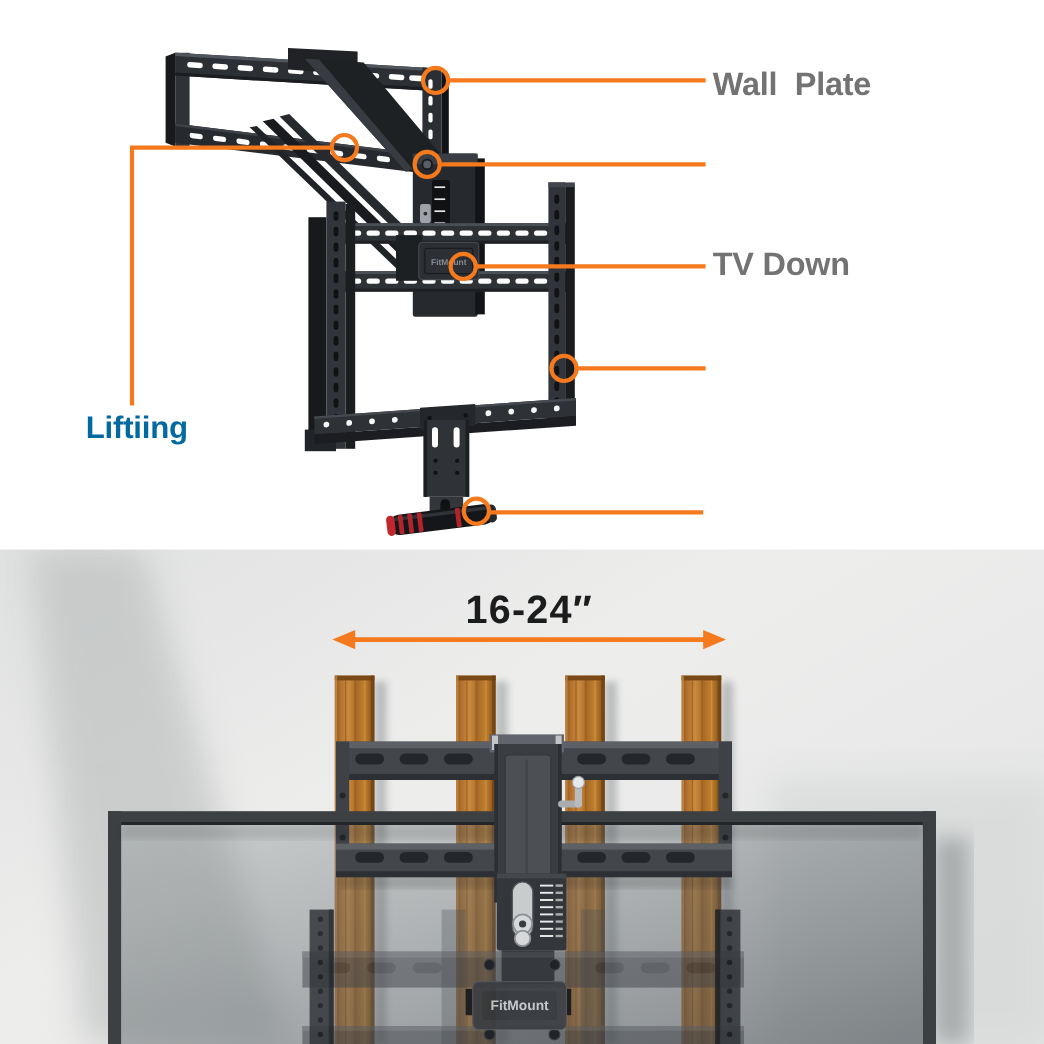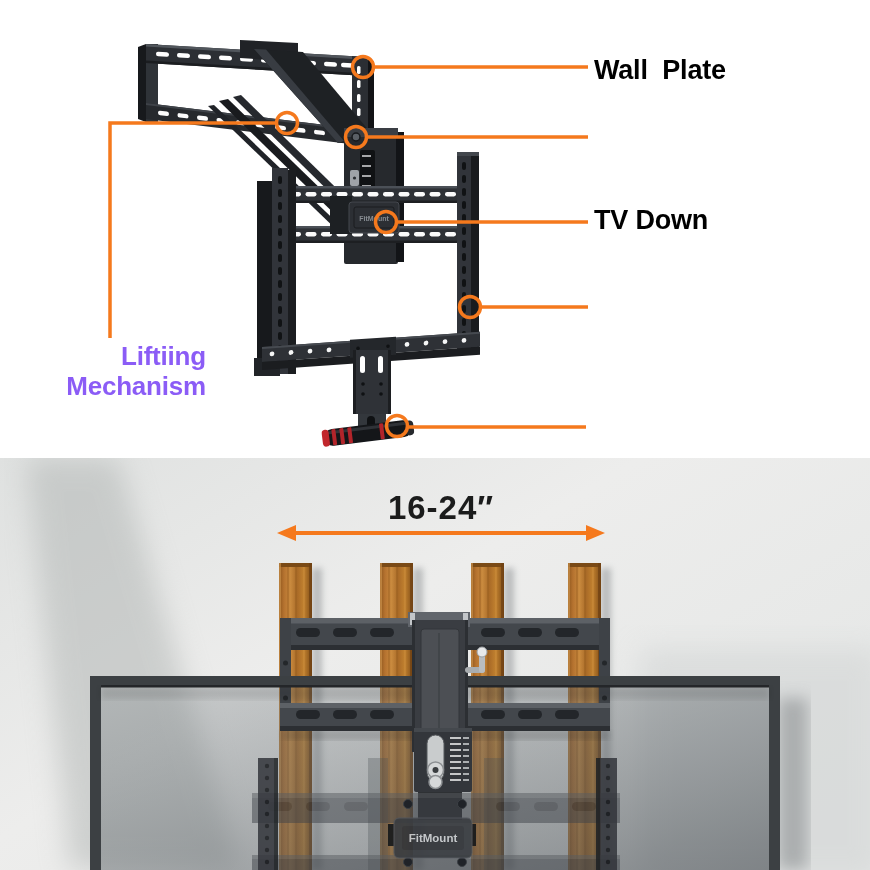--- a/index.html
+++ b/index.html
@@ -2,23 +2,23 @@
 <html style="--accent: #F5791D;"><head>
 <meta charset="utf-8">
 <style>
   html,body{margin:0;padding:0;background:#ffffff;}
   .stage{position:relative;width:870px;height:870px;overflow:hidden;background:#ffffff;
          font-family:"Liberation Sans",sans-serif;}
   .top-section{position:absolute;left:0;top:0;width:870px;height:458px;background:#ffffff;}
   .bottom-section{position:absolute;left:0;top:458px;width:870px;height:412px;background:#e9eaea;}
   svg{display:block;}
   .callout-label{position:absolute;font:700 27px/1.05 "Liberation Sans",sans-serif;
-                 color:#000000;letter-spacing:-0.2px;white-space:pre;}
-  .lifting-label{position:absolute;left:22px;top:341px;width:184px;text-align:right;
-                 font:700 26px/30px "Liberation Sans",sans-serif;color:#8b5cf6;letter-spacing:-0.2px;}
+                 color:#737373;letter-spacing:-0.2px;white-space:pre;}
+  .lifting-label{position:absolute;left:22px;top:341px;width:184px;text-align:center;
+                 font:700 26px/30px "Liberation Sans",sans-serif;color:#0369a1;letter-spacing:-0.2px;}
   .accent-stroke{stroke:var(--accent,#F5791D);}
   .accent-fill{fill:var(--accent,#F5791D);}
 </style>
 </head>
 <body>
 
 <div class="stage">
 
   <div class="top-section">
     <svg width="870" height="458" viewBox="0 0 870 458">
@@ -238,21 +238,20 @@
             <circle cx="287" cy="123" r="10.5"></circle>
             <polyline points="276.5,123 110,123 110,338"></polyline>
           </g>
       </g>
     </svg>
 
     <div class="callout-label" style="left:594px;top:56px">Wall  Plate</div>
     <div class="callout-label" style="left:594px;top:206px">TV Down</div>
     <div class="lifting-label">
       <div>Liftiing</div>
-      <div>Mechanism</div>
     </div>
   </div>
 
   <div class="bottom-section">
     <svg width="870" height="412" viewBox="0 0 870 412">
       <defs>
         <linearGradient id="wallG" x1="0" y1="0" x2="1" y2="0.8">
           <stop offset="0" stop-color="#dfe1e0"></stop>
             <stop offset="0.45" stop-color="#ededec"></stop>
             <stop offset="1" stop-color="#e4e6e5"></stop>

